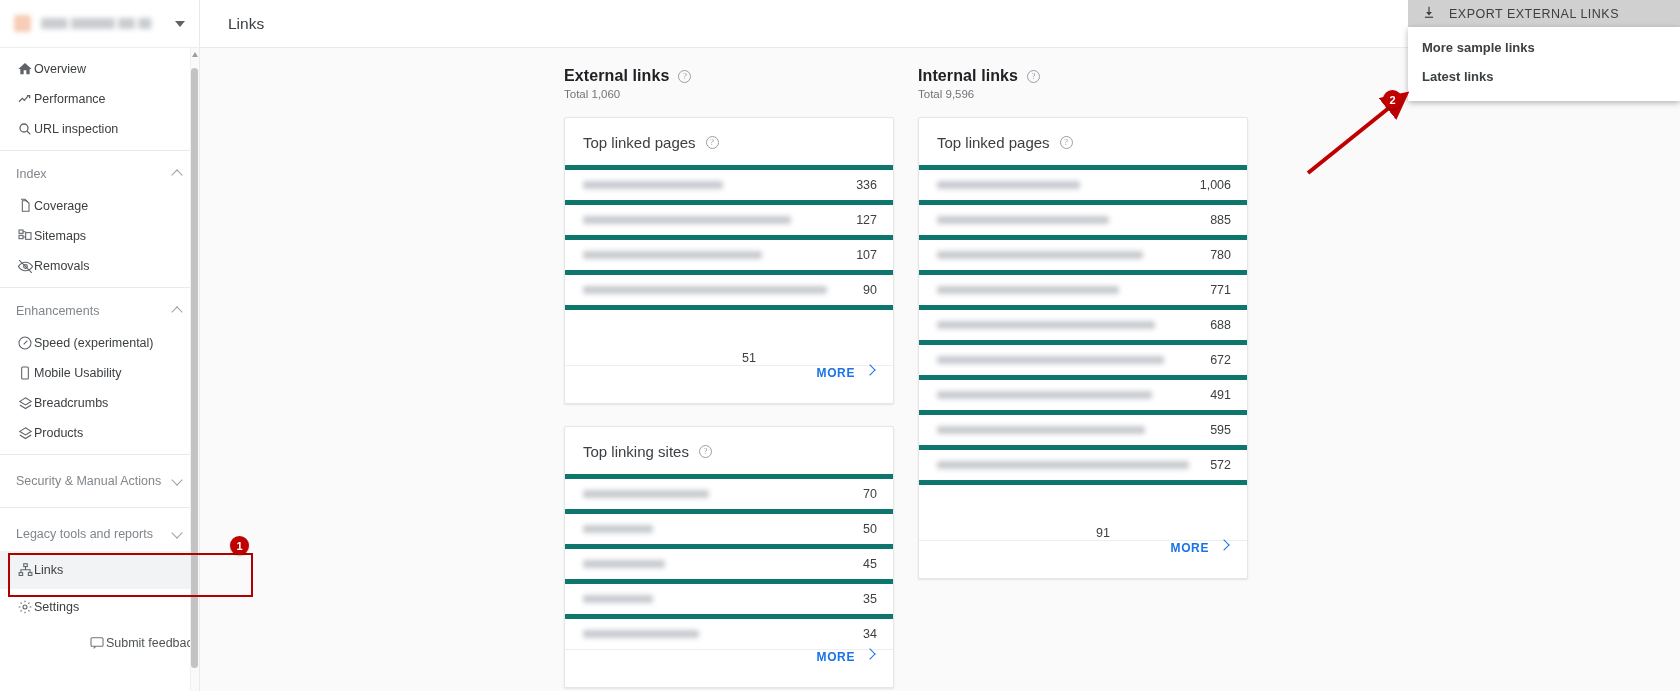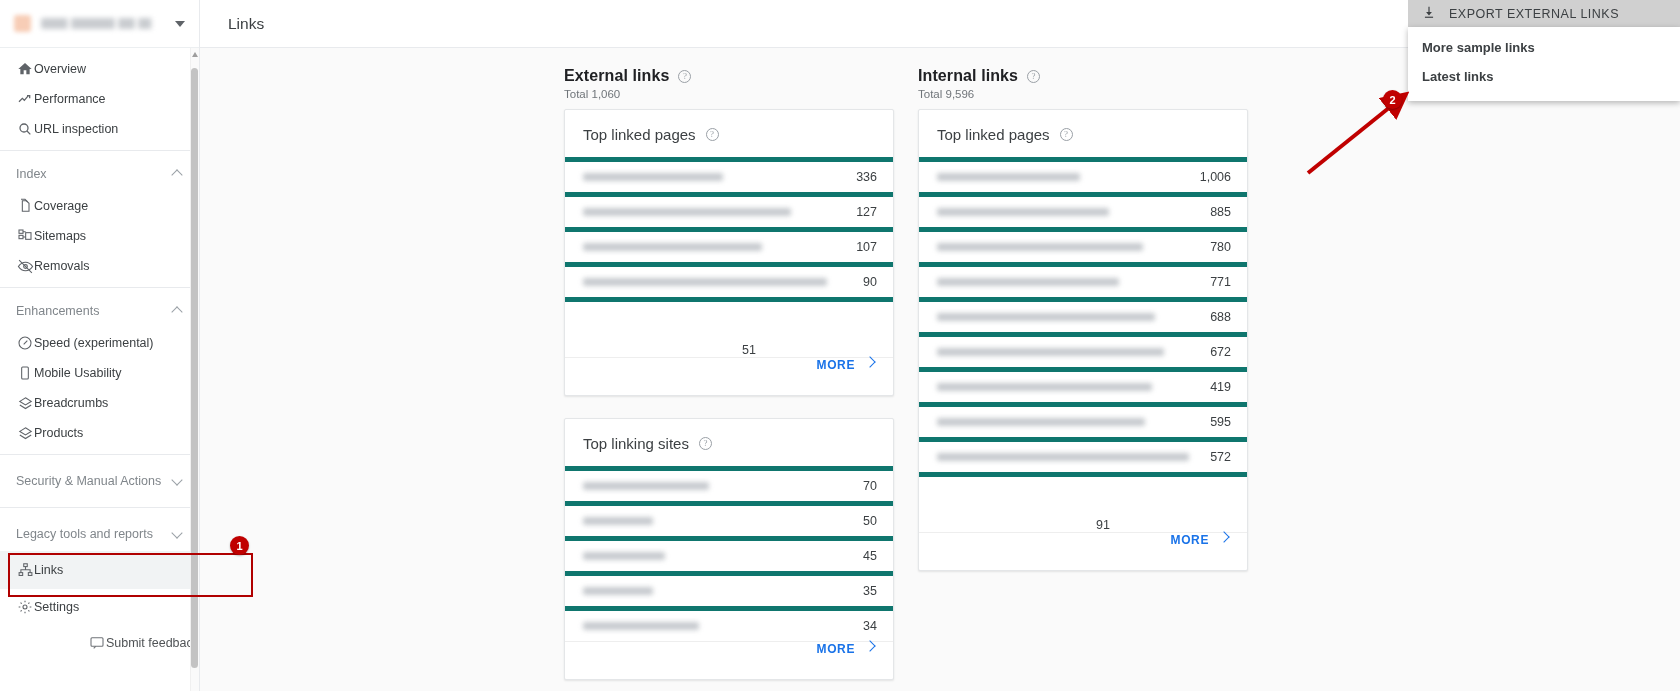--- a/index.html
+++ b/index.html
@@ -109,21 +109,21 @@
     position: absolute; left: 200px; top: 49px;
     width: 1480px; height: 642px;
     background: #fafafa;
     overflow: hidden;
   }
 
   .cols { display: flex; padding: 18px 0 0 364px; gap: 24px; }
   .col-ext { width: 330px; }
   .col-int { width: 330px; }
 
-  .col-head { margin-bottom: 9px; }
+  .col-head { margin-bottom: 17px; }
   .col-title-row { display: flex; align-items: center; gap: 9px; }
   .col-title { font-size: 16px; color: #202124; font-weight: bold; letter-spacing: .1px; }
   .col-total { font-size: 11.5px; color: #70757a; margin-top: 3px; }
 
   .help-icon {
     width: 13px; height: 13px; border-radius: 50%;
     border: 1.2px solid #9aa0a6; color: #9aa0a6;
     font-size: 9px; line-height: 11px; text-align: center;
     font-family: "Liberation Serif", serif;
     flex: 0 0 auto; cursor: pointer;
@@ -580,21 +580,21 @@
           <div class="row">
             <div class="label">
                 <div class="blur-line" style="width:94%"></div>
               </div>
             <div class="val">672</div>
           </div>
           <div class="row">
             <div class="label">
                 <div class="blur-line" style="width:89%"></div>
               </div>
-            <div class="val">419</div>
+            <div class="val">491</div>
           </div>
           <div class="row">
             <div class="label">
                 <div class="blur-line" style="width:86%"></div>
               </div>
             <div class="val">595</div>
           </div>
           <div class="row">
             <div class="label">
                 <div class="blur-line" style="width:104%"></div>

